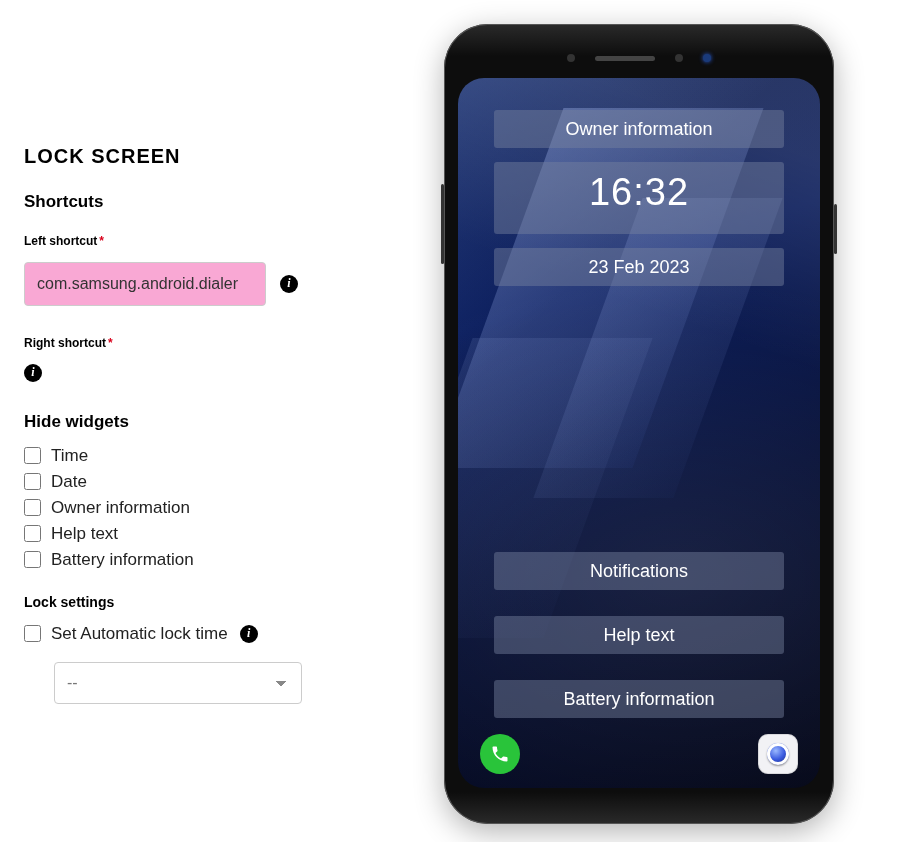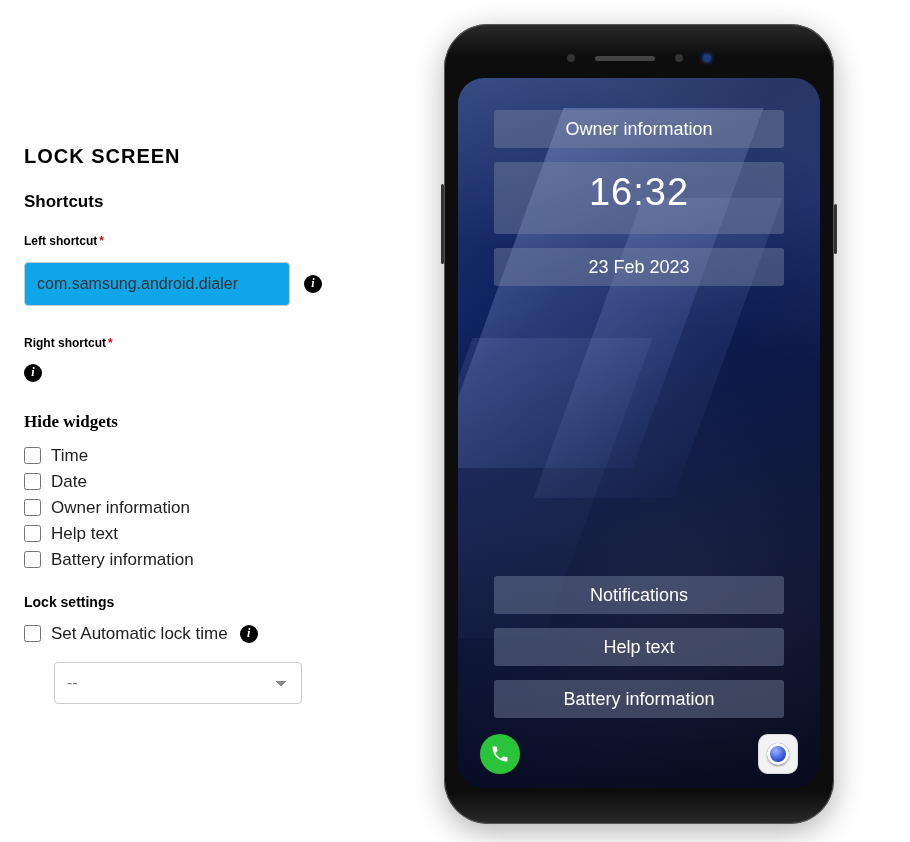--- a/index.html
+++ b/index.html
@@ -42,48 +42,47 @@
     font-weight: 700;
     margin-left: 2px;
   }
   .input-row {
     display: flex;
     align-items: center;
     gap: 14px;
     margin-bottom: 30px;
   }
   input[type="text"] {
-    width: 266px;
+    width: 242px;
     height: 44px;
     padding: 0 12px;
     font-size: 16px;
     border: 1px solid #ccc;
     border-radius: 4px;
-    background: #0ea5e9;
+    background: #f9a8d4;
     color: #333;
   }
   .info-icon {
     width: 18px;
     height: 18px;
     border-radius: 50%;
     background: #000;
     color: #fff;
     font-size: 12px;
     font-weight: 700;
     display: inline-flex;
     align-items: center;
     justify-content: center;
     font-style: italic;
     font-family: Georgia, serif;
     flex: 0 0 auto;
   }
   .section-title.mt {
     margin-top: 10px;
     margin-bottom: 14px;
-    font-family: Liberation Serif, serif;
   }
   .checkbox-row {
     display: flex;
     align-items: center;
     gap: 10px;
     margin-bottom: 6px;
     font-size: 17px;
     color: #222;
   }
   .checkbox-row input[type="checkbox"] {
@@ -178,21 +177,21 @@
     width: 290px;
     background: rgba(120,130,160,.45);
     color:#fff;
     font-size:18px;
     text-align:center;
     border-radius:3px;
   }
   .pill.small { height:38px; line-height:38px; }
   .pill.time { height:72px; line-height:60px; font-size:38px; letter-spacing:1px; }
   .stack-top { position:absolute; top:32px; left:0; right:0; display:flex; flex-direction:column; gap:14px; }
-  .stack-bottom { position:absolute; bottom:70px; left:0; right:0; display:flex; flex-direction:column; gap:14px; }
+  .stack-bottom { position:absolute; bottom:70px; left:0; right:0; display:flex; flex-direction:column; gap:26px; }
 
   .shortcut-icon {
     position:absolute;
     bottom:14px;
     width:40px; height:40px;
     border-radius:50%;
     display:flex;align-items:center;justify-content:center;
   }
   .shortcut-icon.left { left:22px; background:#29c43a; }
   .shortcut-icon.right { right:22px; background:#f2f2f5; border-radius:10px; box-shadow:0 0 0 1px rgba(0,0,0,.1) inset; }

